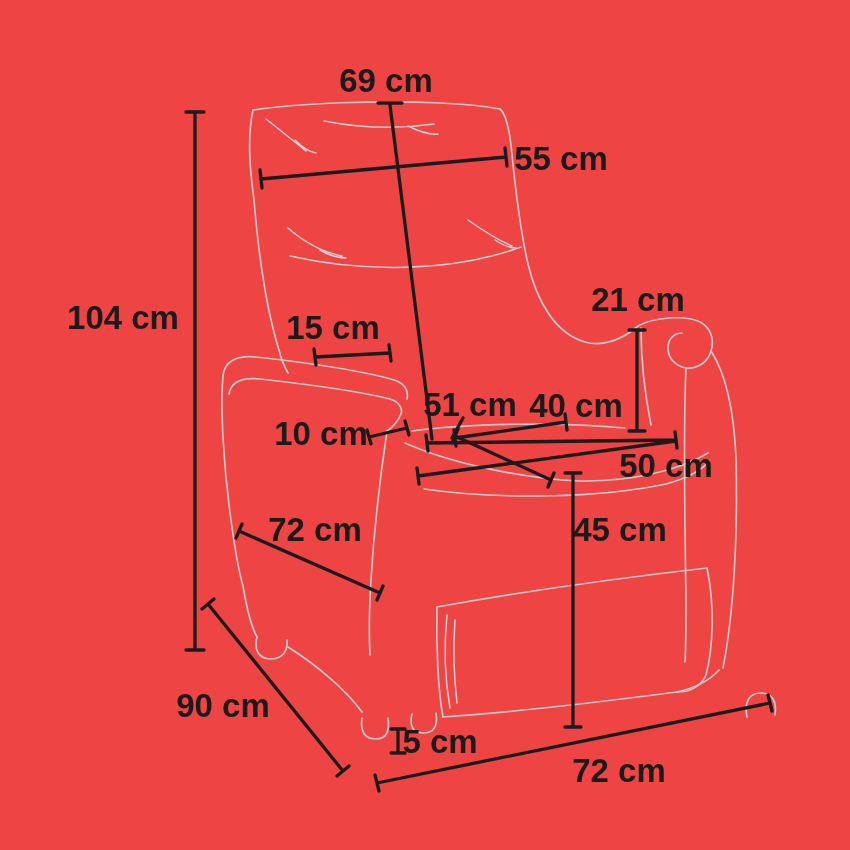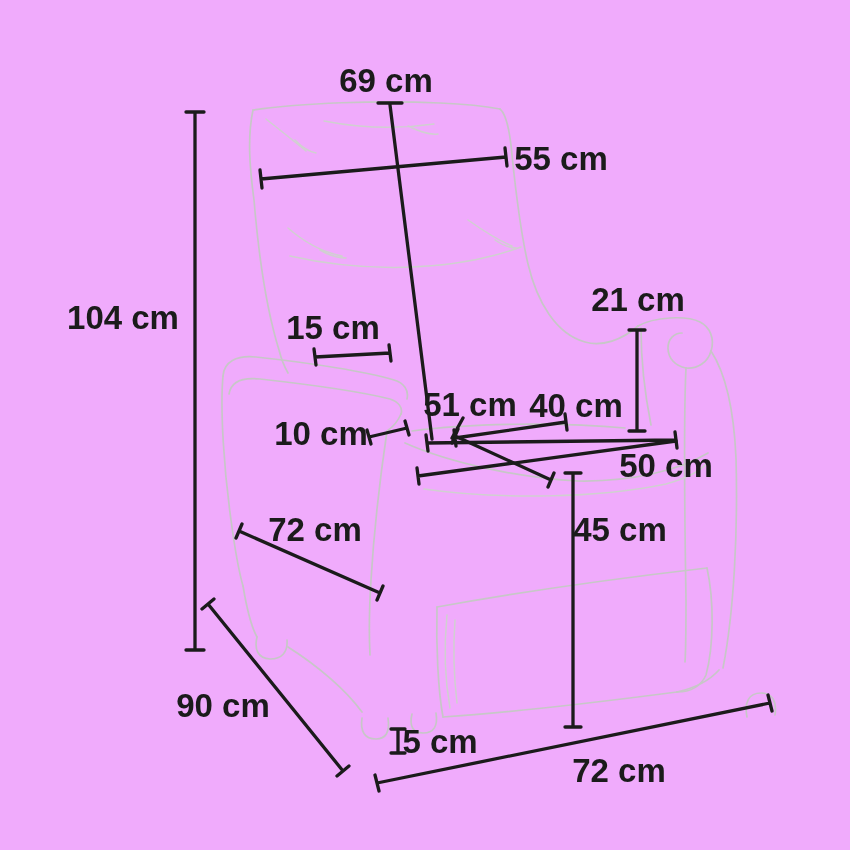--- a/index.html
+++ b/index.html
@@ -1,16 +1,16 @@
 <!DOCTYPE html>
 <html><head>
 <meta charset="utf-8">
 <style>
   html,body{margin:0;padding:0;background:#ffffff;}
-  .canvas{position:relative;width:850px;height:850px;background:#f0abfc;overflow:hidden;}
+  .canvas{position:relative;width:850px;height:850px;background:#ef4444;overflow:hidden;}
   svg{display:block;}
   .chair{fill:none;stroke:#c7c7c7;stroke-width:1.7;stroke-linecap:round;stroke-linejoin:round;}
   .crease{fill:none;stroke:#d0d0d0;stroke-width:1.5;stroke-linecap:round;}
   .dim{fill:none;stroke:#1b1b1b;stroke-width:3.3;stroke-linecap:round;}
   .lbl{font-family:"Liberation Sans","DejaVu Sans",sans-serif;font-size:33px;font-weight:700;fill:#1b1b1b;text-anchor:middle;}
 </style>
 </head>
 <body>
 
 <div class="canvas">

